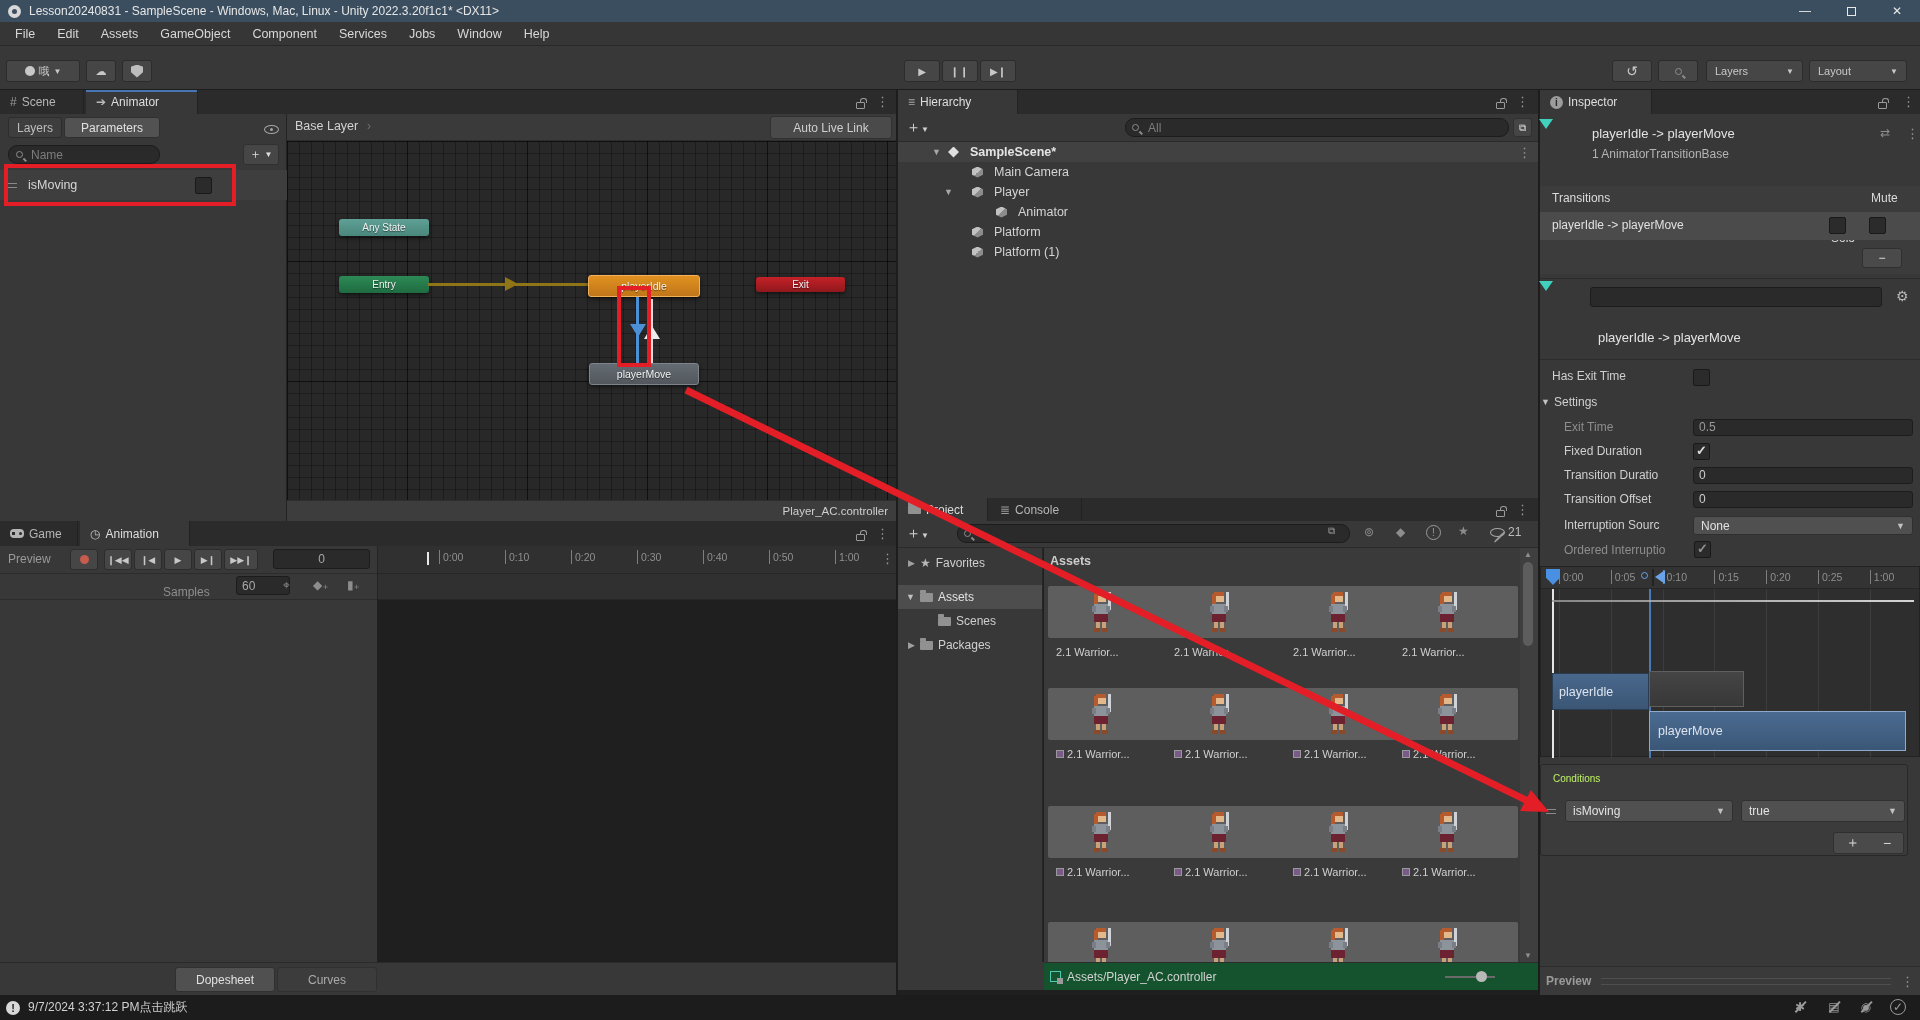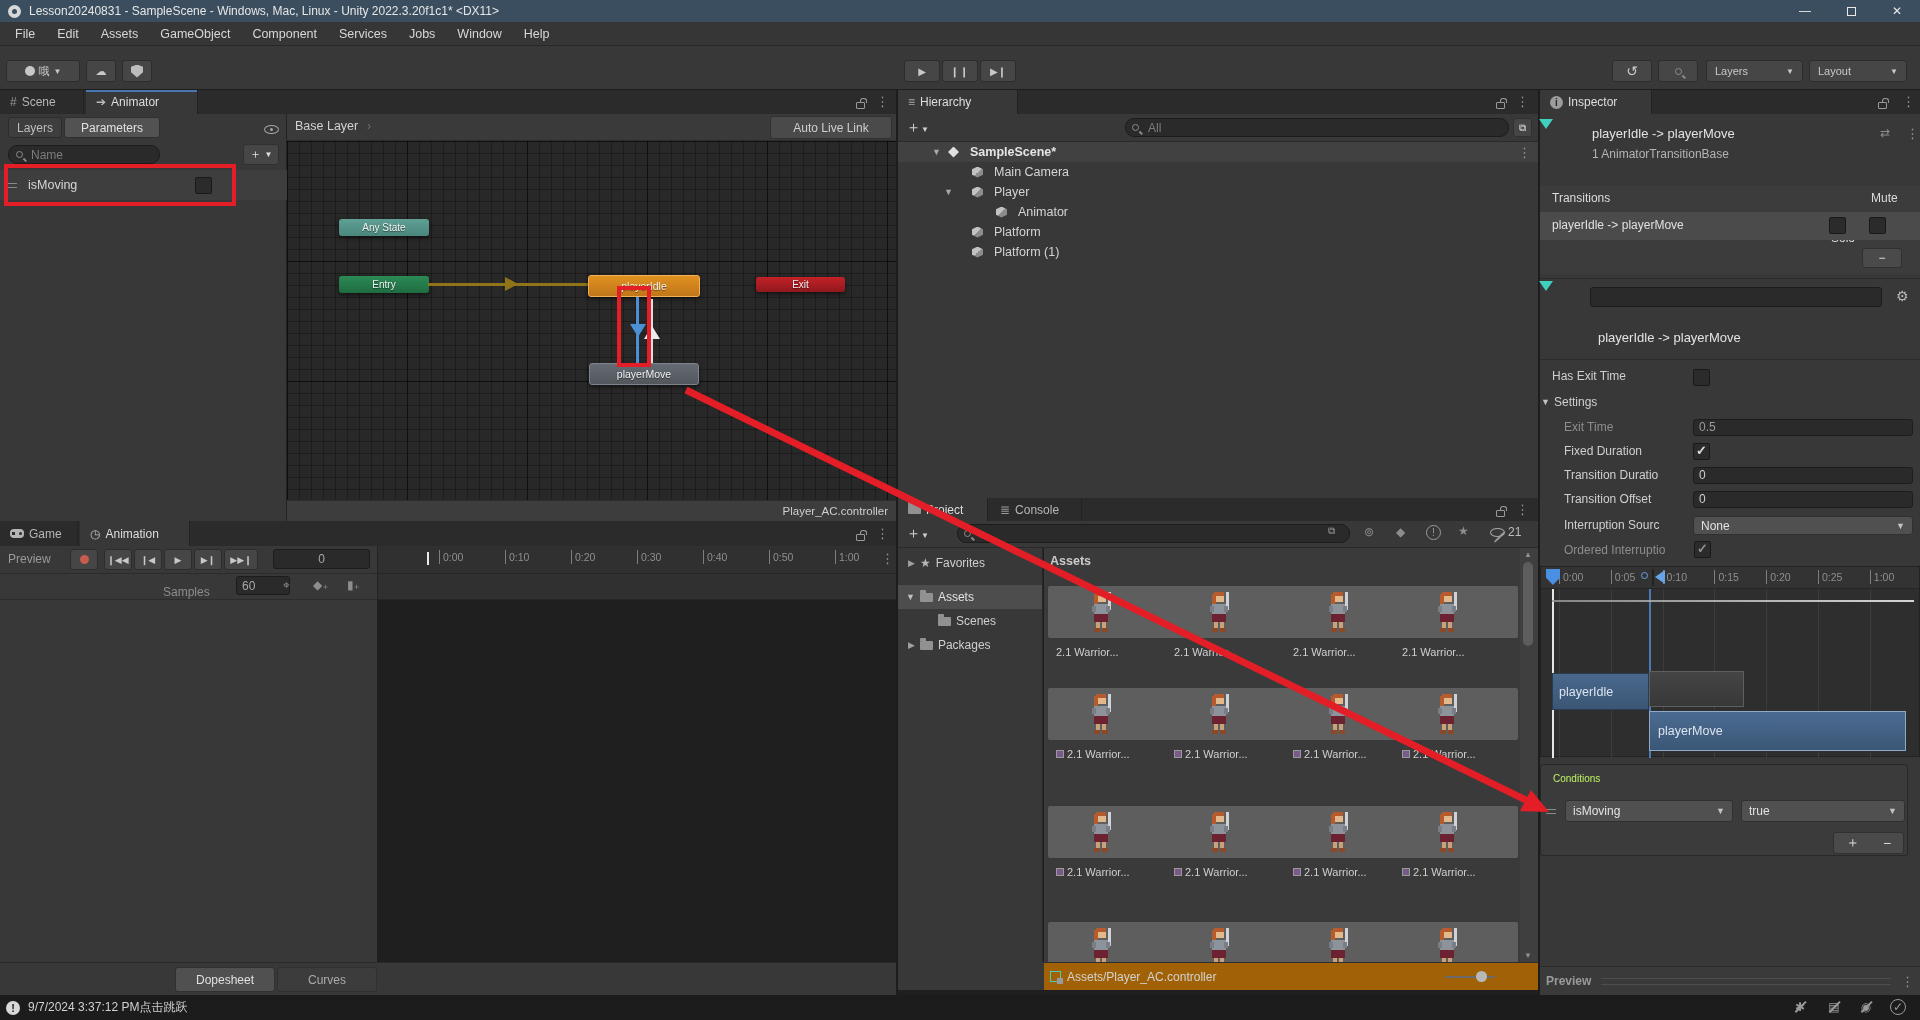--- a/index.html
+++ b/index.html
@@ -575,21 +575,21 @@
           <rect x="7" y="16" width="2" height="3" fill="#caa27a"></rect>
           <rect x="3" y="19" width="3" height="2" fill="#8a4a2a"></rect>
           <rect x="7" y="19" width="3" height="2" fill="#8a4a2a"></rect>
         </svg></span>
     </div>
   <div class="p" style="left:1520px;top:548px;width:18px;height:414px;background:#3f3f3f;">
     <span style="position:absolute;left:4px;top:2px;color:#8f8f8f;font-size:8px;">▲</span>
     <span style="position:absolute;left:3px;top:14px;width:10px;height:84px;background:#5d5d5d;border-radius:5px;display:block;"></span>
     <span style="position:absolute;left:4px;bottom:2px;color:#8f8f8f;font-size:8px;">▼</span>
   </div>
-  <div class="p row" style="left:1044px;top:962px;width:494px;height:28px;background:#a16207;border-top:1px solid #2e2e2e;padding-left:6px;gap:6px;">
+  <div class="p row" style="left:1044px;top:962px;width:494px;height:28px;background:#14532d;border-top:1px solid #2e2e2e;padding-left:6px;gap:6px;">
     <span style="width:11px;height:11px;border:1px solid #4ecbb3;position:relative;display:inline-block;">
         <span style="position:absolute;right:-3px;bottom:-3px;width:6px;height:6px;background:#9a9a9a;display:block;"></span>
       </span>
     <span style="color:#d2d2d2;">Assets/Player_AC.controller</span>
     <span style="position:absolute;left:401px;top:13px;width:50px;height:2px;background:#6a6a6a;display:block;"></span>
     <span style="position:absolute;left:432px;top:8px;width:11px;height:11px;border-radius:50%;background:#b8b8b8;display:block;"></span>
   </div>
   <div class="p" style="left:898px;top:962px;width:146px;height:28px;background:#383838;"></div>
 
   

